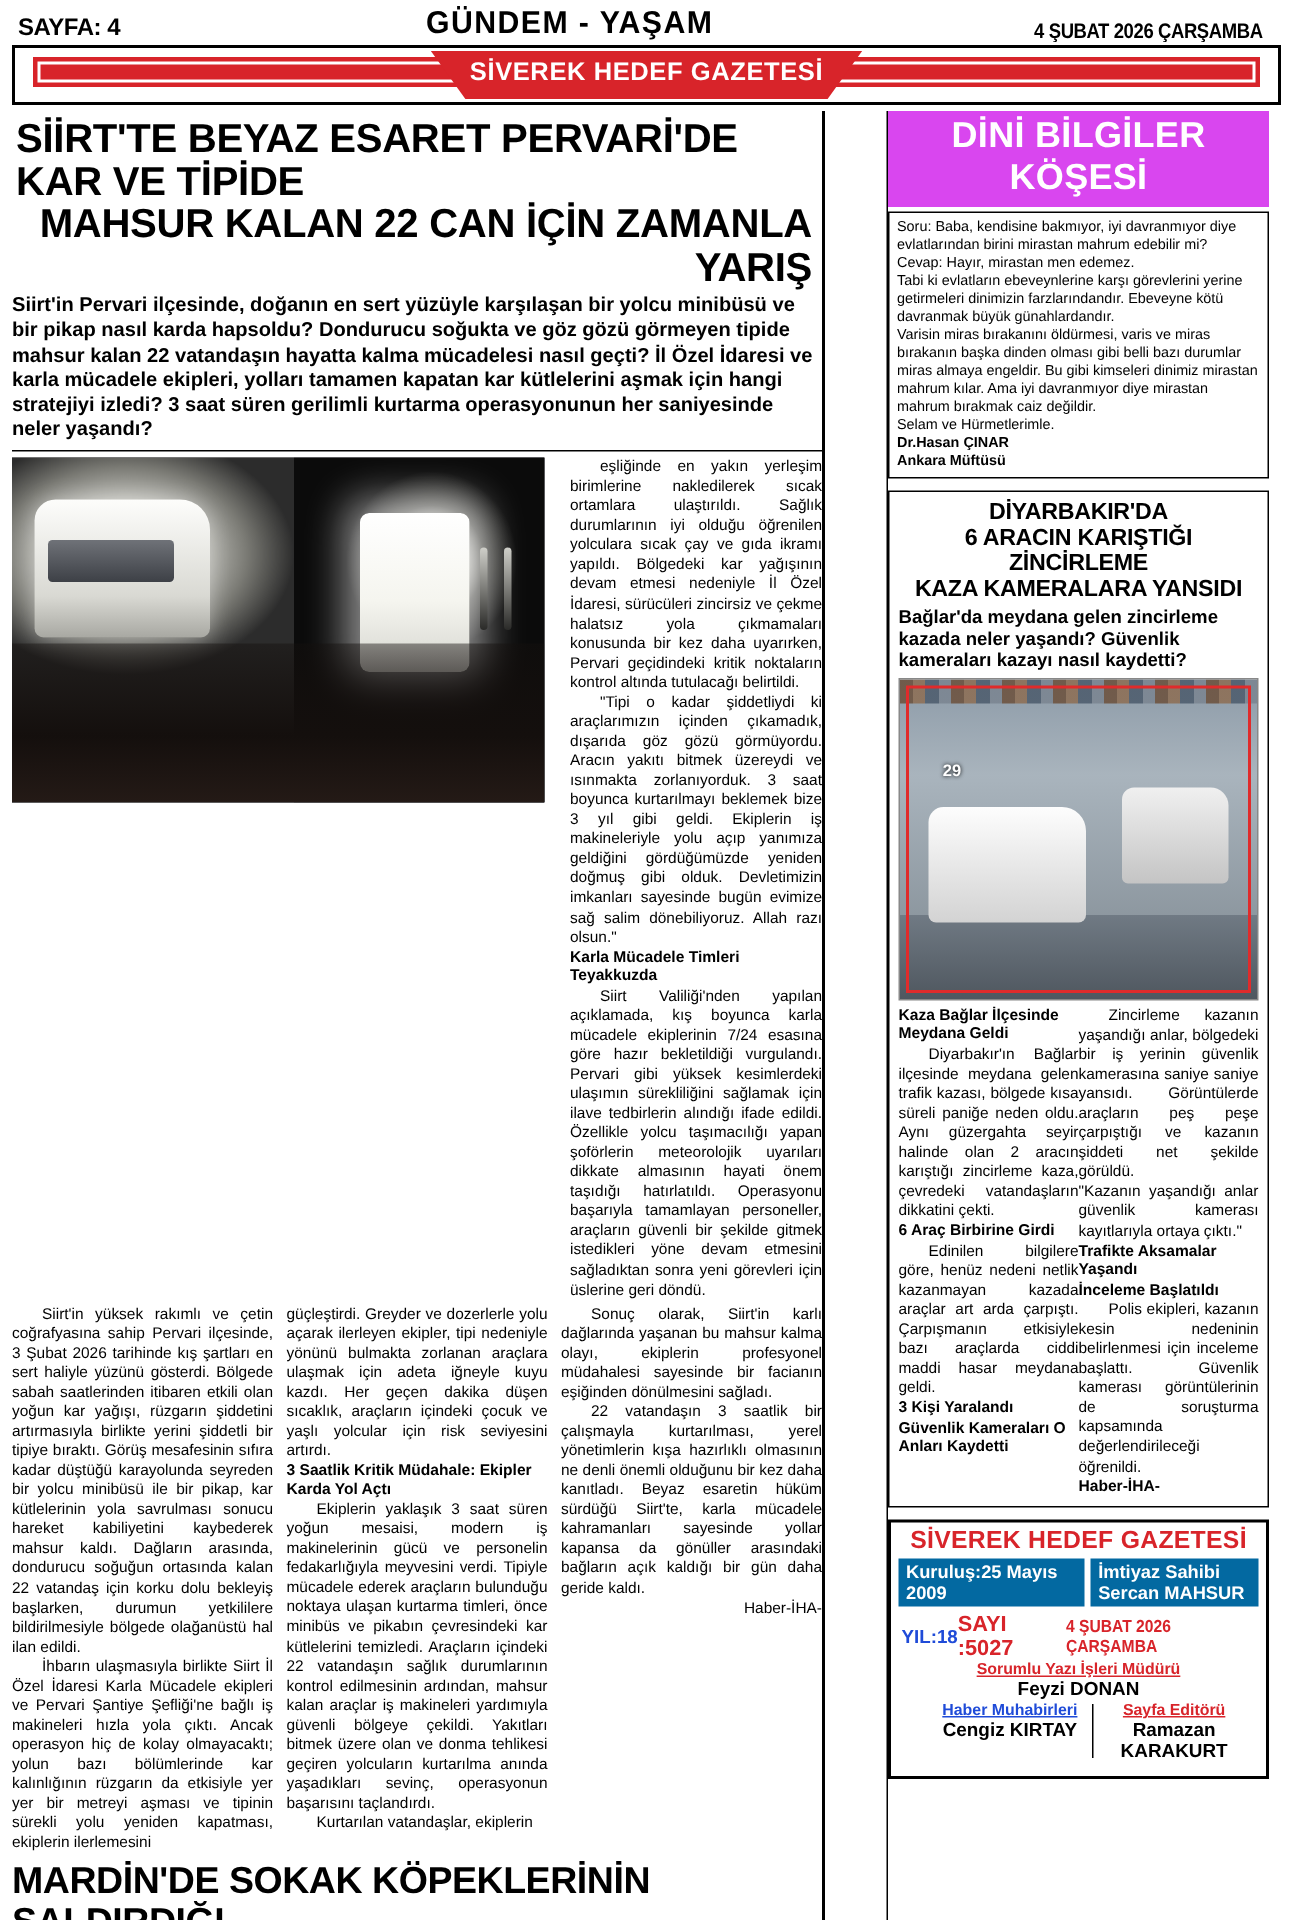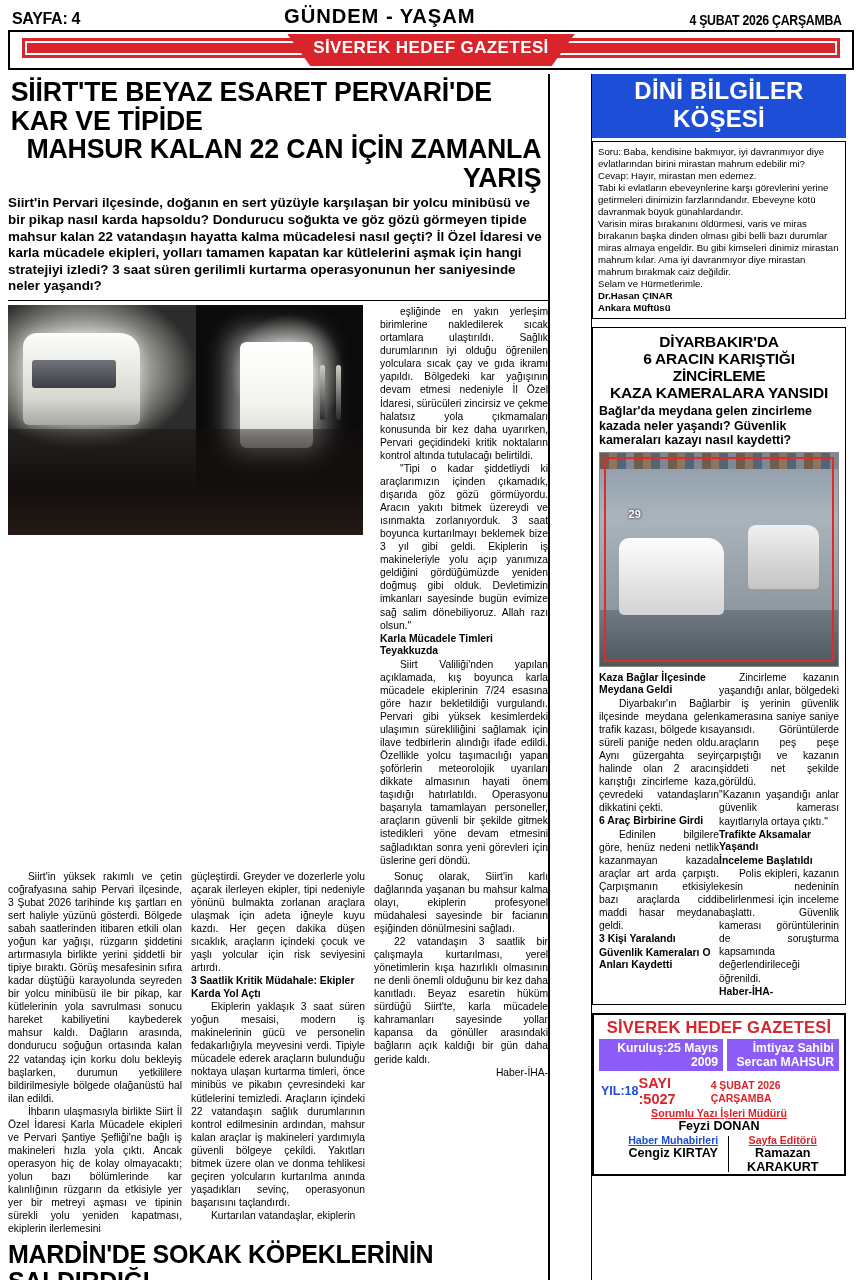--- a/index.html
+++ b/index.html
@@ -213,21 +213,21 @@
     top: 6px; bottom: 0; left: 6px;
     width: 34px;
     display: flex; align-items: flex-end; justify-content: center;
   }
   .vsep { position:absolute; top:0; bottom:0; width:1.5px; background:#000; }
   .vsep.l { left: 0px; }
   .vsep.r { right: 0px; }
 
   
   .redhead {
-    background: #1d4ed8; color: #fff;
+    background: #d946ef; color: #fff;
     font-weight: bold; font-size: 24px;
     text-align: center;
     padding: 3px 4px 5px 4px;
     letter-spacing: 0.2px;
   }
   .boxed {
     border: 1.5px solid #000;
     padding: 4px 5px;
     margin-top: 3px;
   }
@@ -245,38 +245,38 @@
   .diyar-deck { font-size: 12.4px; font-weight: bold; line-height: 1.18; margin-top: 3px; }
 
   
   .pub { border: 2px solid #000; margin-top: 8px; }
   .pub .title {
     color: #d8242a; font-weight: bold; font-size: 16.5px;
     text-align:center; padding: 3px 0 2px 0; letter-spacing: 0.2px;
   }
   .pub .blackrow { display:flex; gap:4px; padding: 0 5px 3px 5px; }
   .pub .blk {
-    background:#8b5cf6; color:#fff; font-weight:bold; font-size:12.2px;
-    padding: 2px 5px; text-align:right;
+    background:#0369a1; color:#fff; font-weight:bold; font-size:12.2px;
+    padding: 2px 5px; text-align:left;
   }
   .pub .blk.left { flex: 1.12; }
   .pub .blk.right { flex: 1; }
   .pub .blk small { display:block; font-size:12.2px; }
   .pub .row2 {
     display:flex; align-items:center; justify-content:space-between;
     padding: 1px 7px 0 7px;
   }
   .pub .yil { color:#1f4bd8; font-weight:bold; font-size:12.5px; }
   .pub .sayi { color:#d8242a; font-weight:bold; font-size:14.5px; }
   .pub .datered { color:#d8242a; font-weight:bold; font-size:11.6px; transform: scaleX(.9); }
   .pub .ctr { text-align:center; }
   .pub .lbl-red { color:#d8242a; font-weight:bold; font-size:10.6px; text-decoration: underline; }
   .pub .lbl-blue { color:#1f4bd8; font-weight:bold; font-size:10.6px; text-decoration: underline; }
   .pub .nm { font-weight:bold; font-size:12.6px; }
-  .pub .row3 { display:flex; padding: 1px 7px 0 7px; margin-left: 18px; }
+  .pub .row3 { display:flex; padding: 1px 7px 10px 7px; margin-left: 18px; }
   .pub .row3 > div { flex:1; text-align:center; }
   .pub .row3 .divider { flex: 0 0 1px; background:#000; margin: 2px 0; }
 </style>
 </head>
 <body>
 
 <div class="topbar">
   <div class="page-no">SAYFA: 4</div>
   <div class="section-title">GÜNDEM - YAŞAM</div>
   <div class="date">4 ŞUBAT 2026 ÇARŞAMBA</div>

